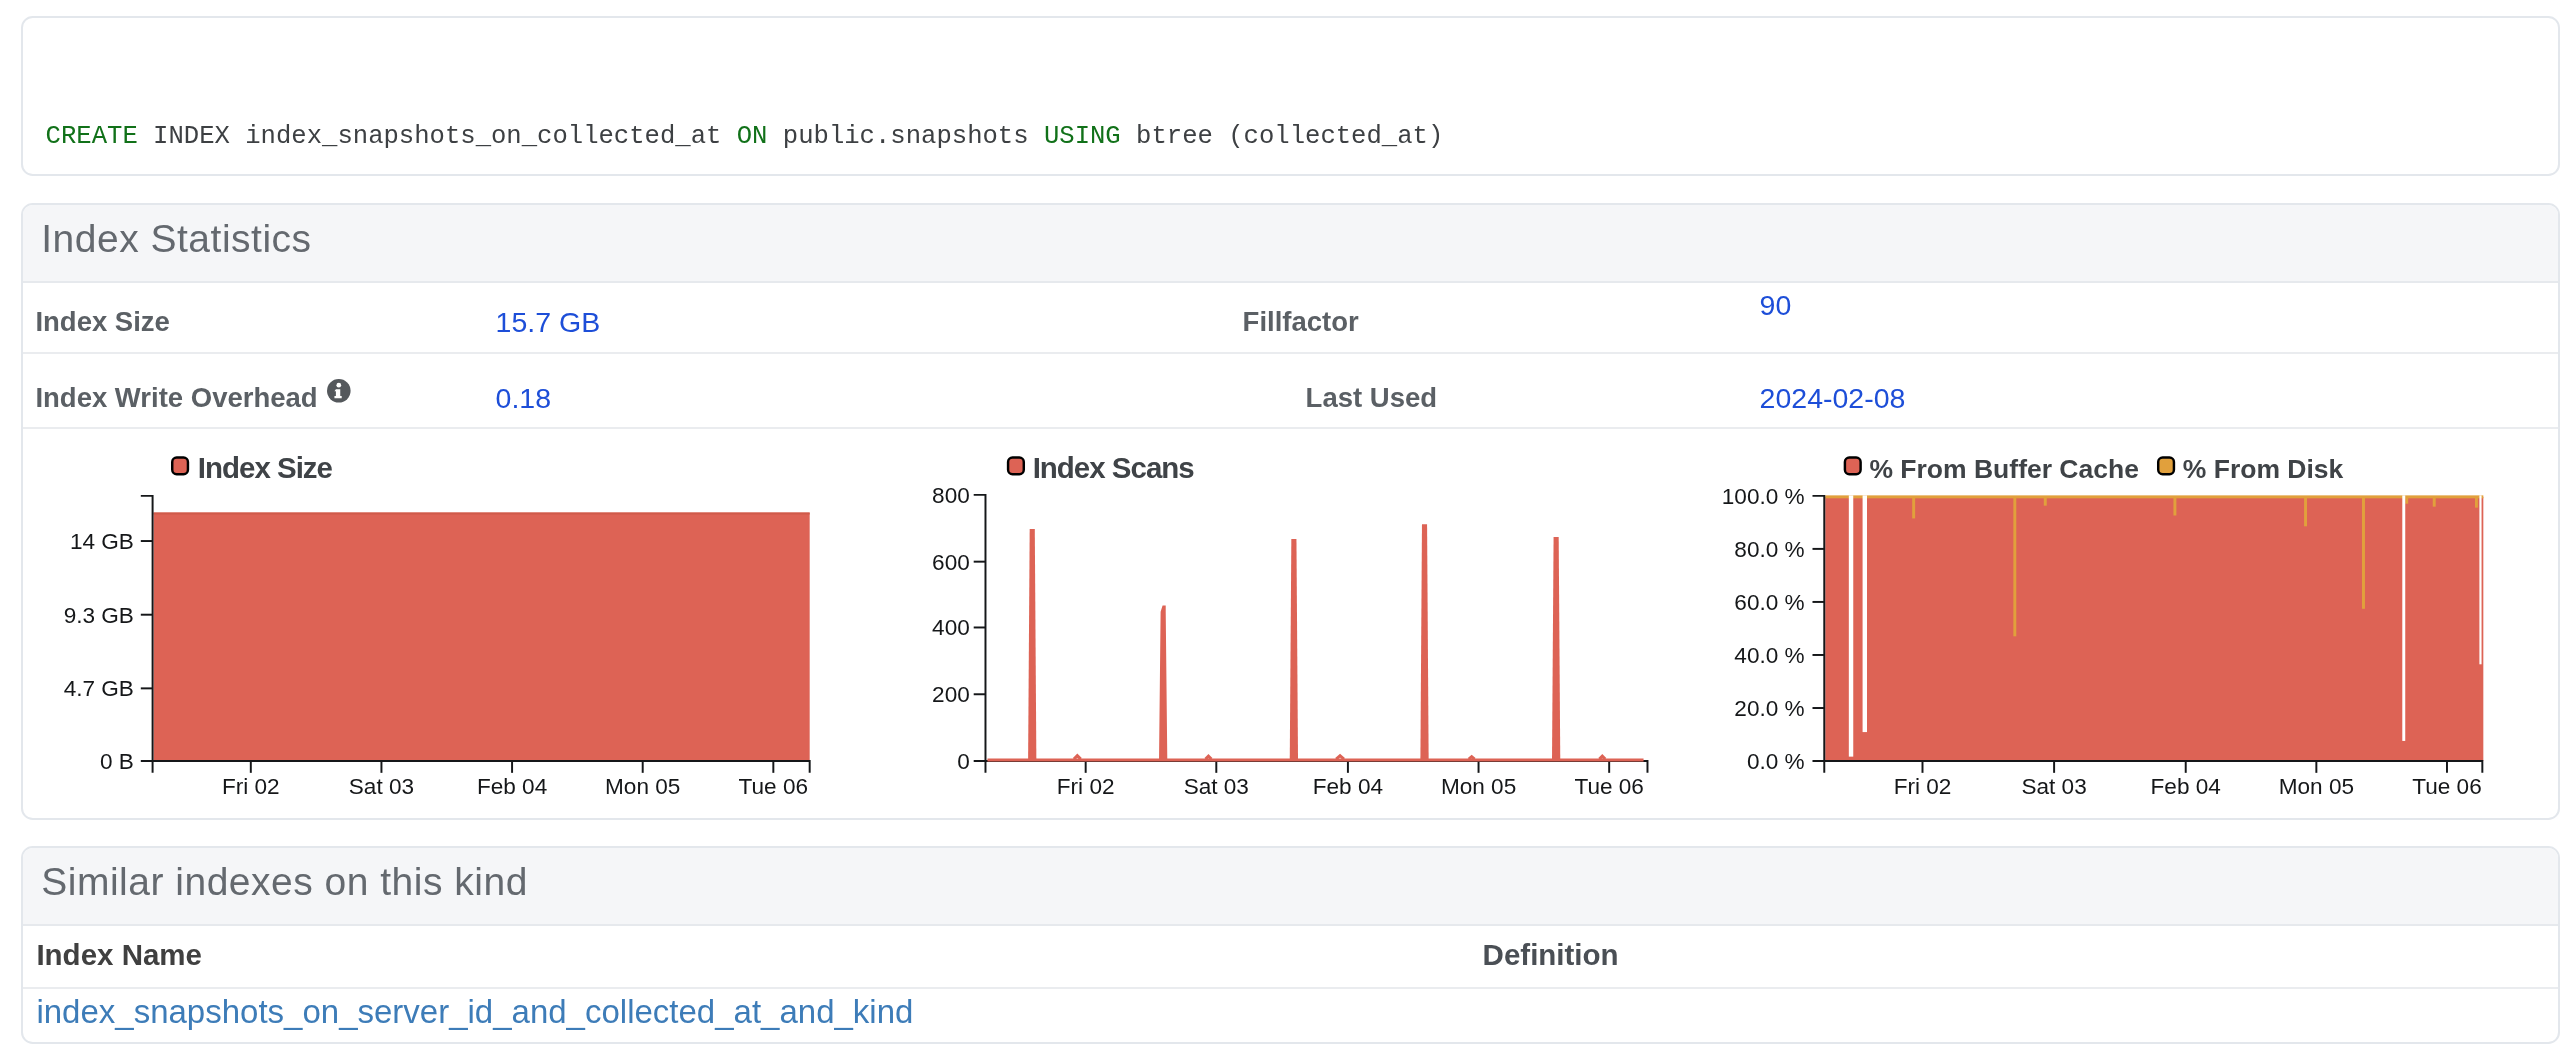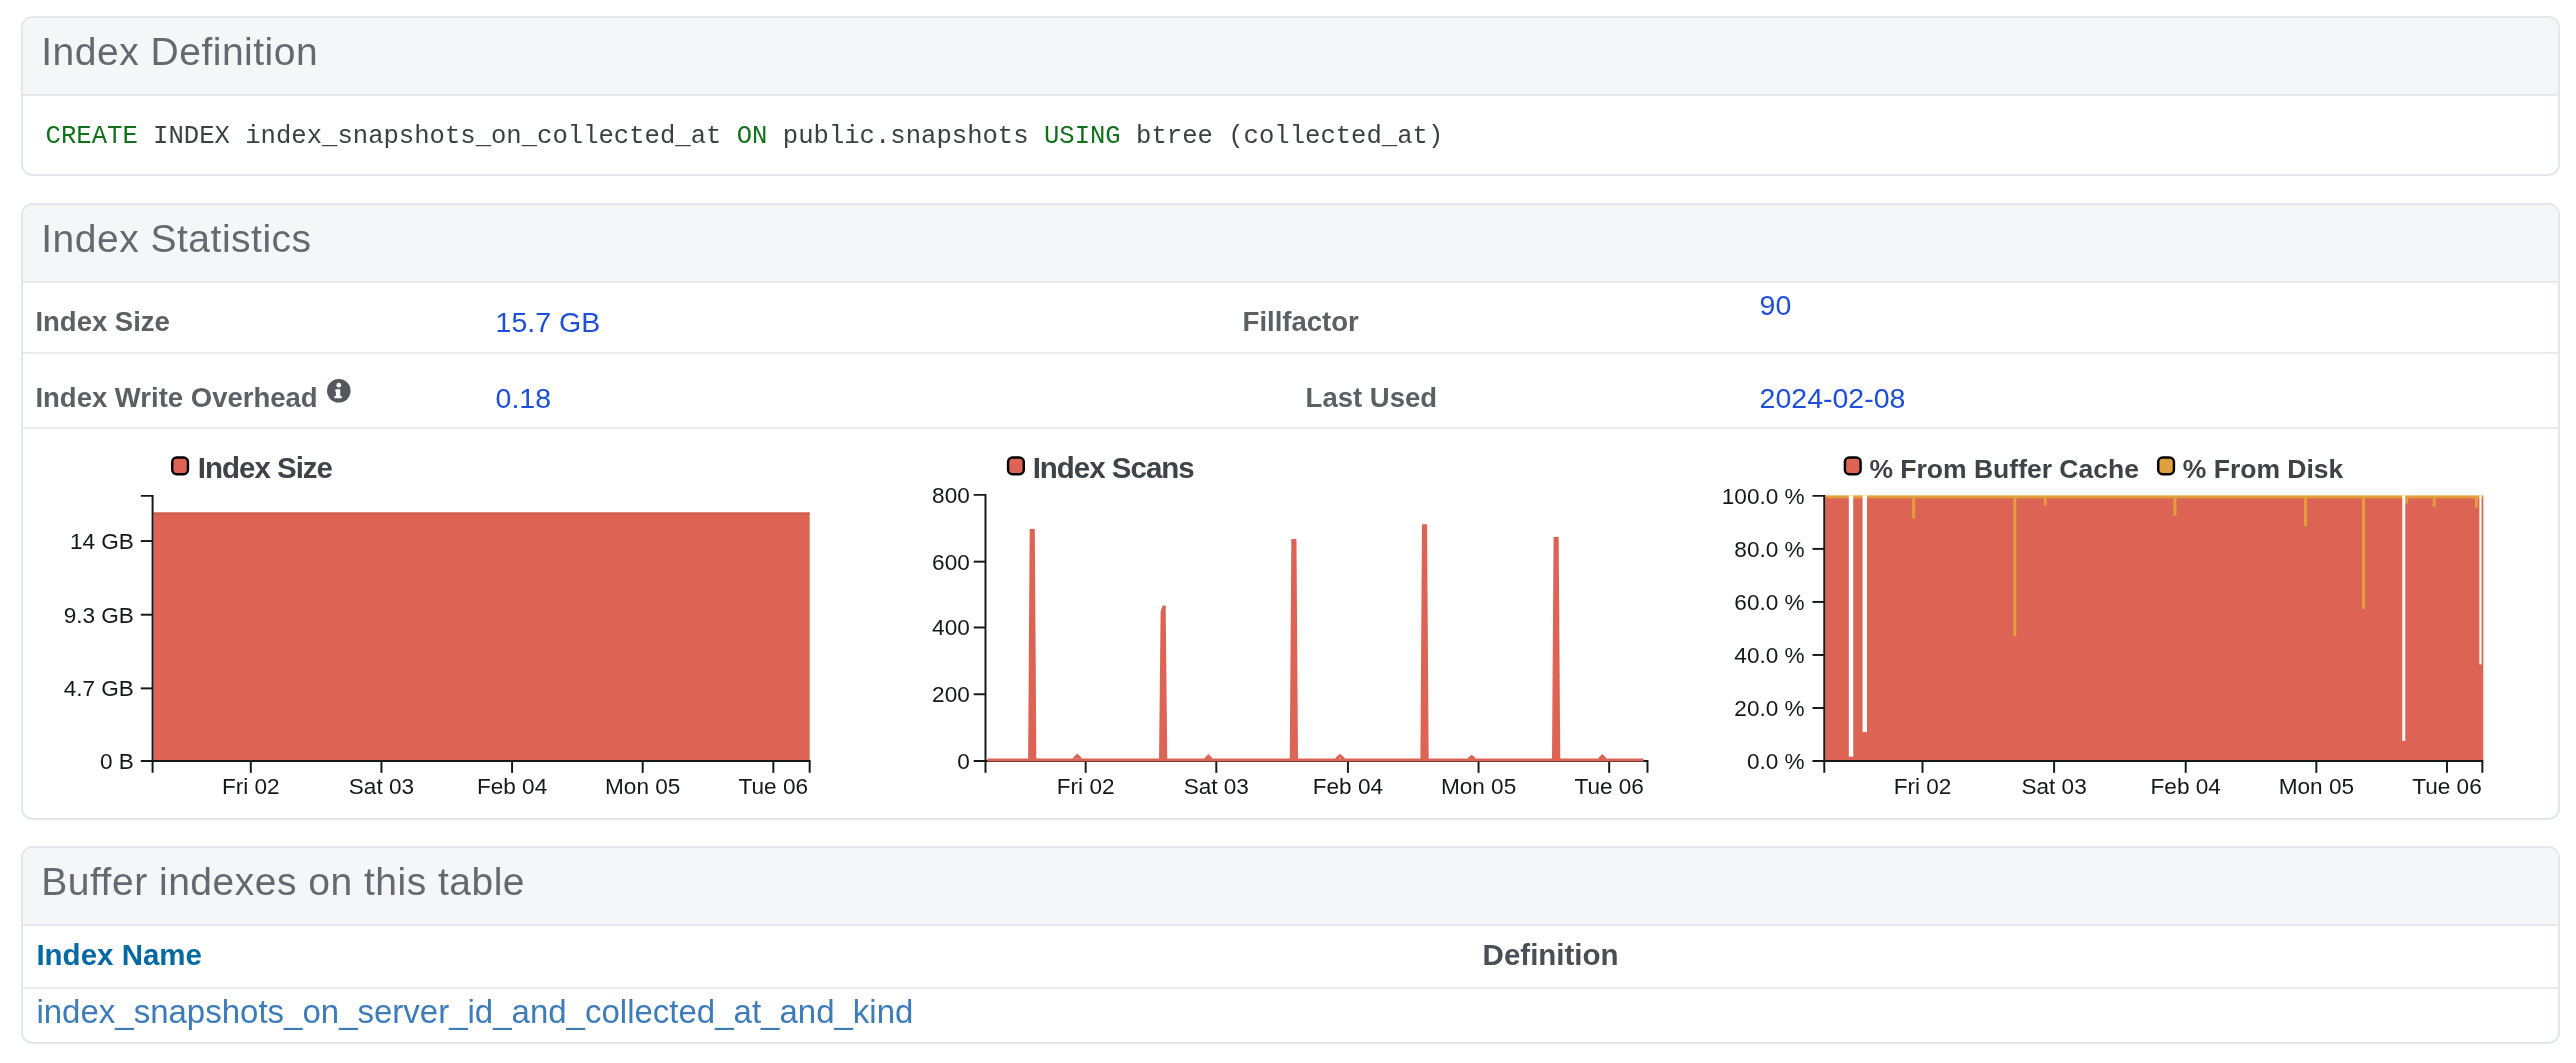--- a/index.html
+++ b/index.html
@@ -14,23 +14,20 @@
   .abs{position:absolute;white-space:pre;}
   .lbl{font-size:27.5px;font-weight:bold;color:#5b6065;}
   .val{font-size:28.5px;color:#1d4ed8;}
   .rowline{position:absolute;left:0;right:0;height:0;border-top:2px solid #eaecef;}
   .mono{font-family:"Liberation Mono",monospace;}
 </style>
 </head>
 <body>
 
 <div class="card" style="top:15.7px;height:160px;">
-  <div class="hd">
-      <span>Index Definition</span>
-    </div>
   <div class="abs mono" style="left:23px;top:104px;font-size:25.6px;color:#3d4043;"><span style="color:#117119;">CREATE</span> INDEX index_snapshots_on_collected_at <span style="color:#117119;">ON</span> public.snapshots <span style="color:#117119;">USING</span> btree (collected_at)</div>
 </div>
 
 <div class="card" style="top:203px;height:617px;padding-left:48px;">
   <div class="hd">
       <span>Index Statistics</span>
     </div>
   <div class="rowline" style="top:147px;"></div>
   <div class="rowline" style="top:222px;"></div>
 
@@ -175,20 +172,20 @@
     <text x="1956" y="808">Fri 02</text>
     <text x="2090" y="808">Sat 03</text>
     <text x="2224" y="808">Feb 04</text>
     <text x="2357" y="808">Mon 05</text>
     <text x="2490" y="808">Tue 06</text>
   </g>
 </svg>
 
 <div class="card" style="top:846px;height:198px;">
   <div class="hd">
-      <span>Buffer indexes on this table</span>
+      <span>Similar indexes on this kind</span>
     </div>
   <div class="rowline" style="top:139px;"></div>
-  <div class="abs" style="left:13.8px;top:90px;font-size:29.5px;font-weight:bold;color:#0369a1;">Index Name</div>
+  <div class="abs" style="left:13.8px;top:90px;font-size:29.5px;font-weight:bold;color:#404040;">Index Name</div>
   <div class="abs" style="left:1460px;top:90px;font-size:29.5px;font-weight:bold;color:#4a4f55;">Definition</div>
   <div class="abs" style="left:13.8px;top:145px;font-size:33px;color:#3d7cb8;">index_snapshots_on_server_id_and_collected_at_and_kind</div>
 </div>
 
 
 </body></html>

